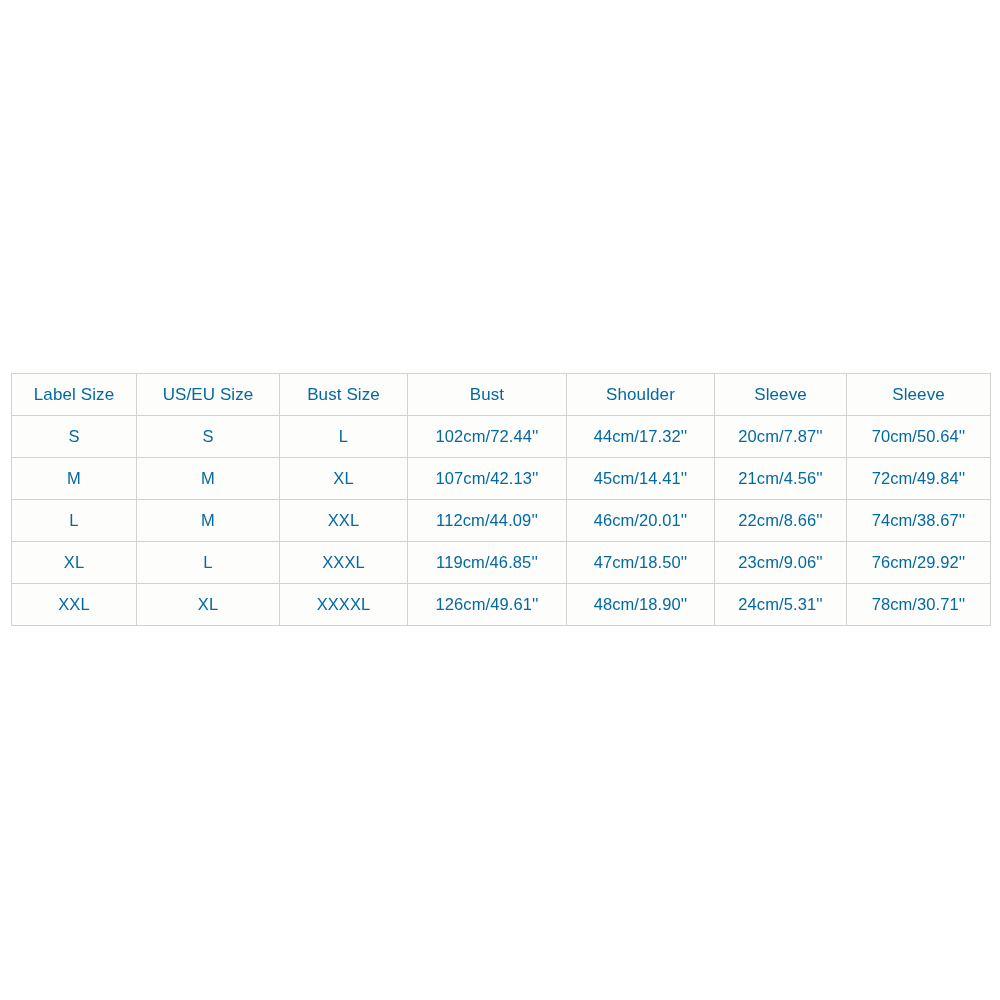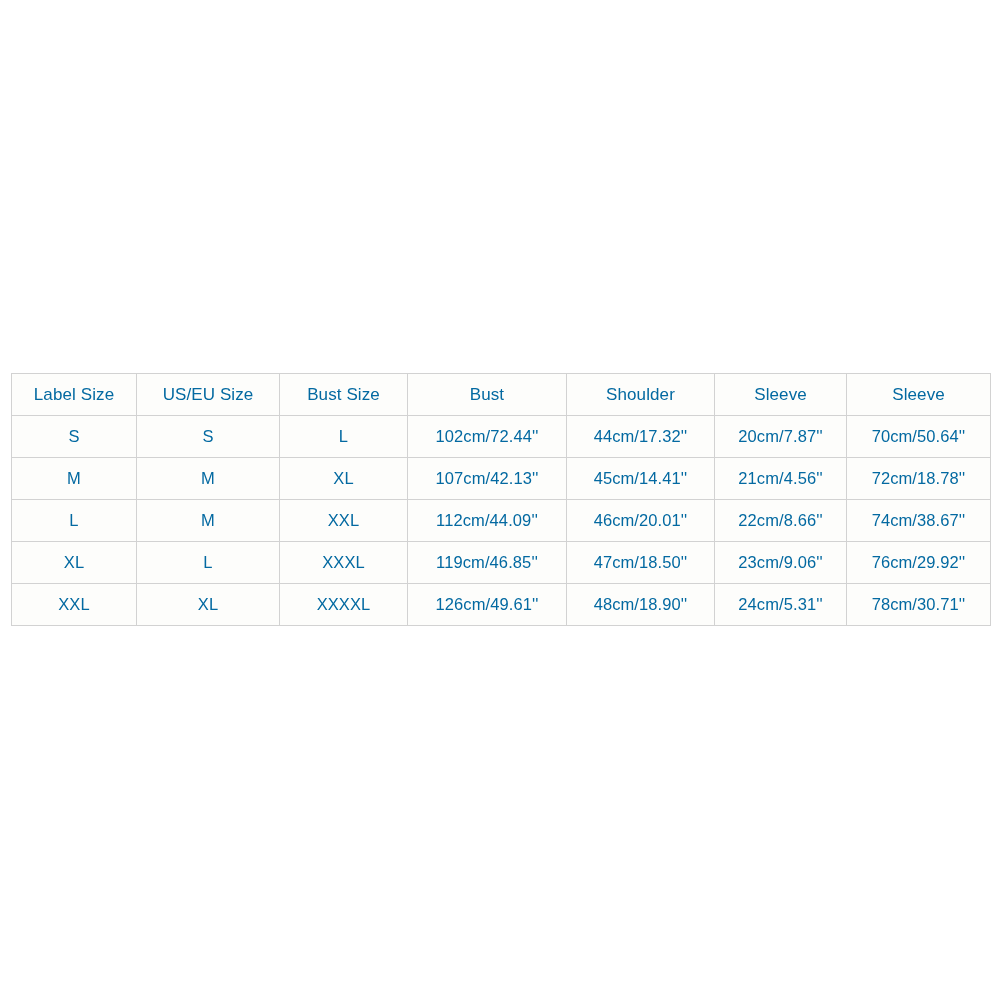--- a/index.html
+++ b/index.html
@@ -99,21 +99,21 @@
         <td>20cm/7.87''</td>
         <td>70cm/50.64''</td>
       </tr>
       <tr>
         <td>M</td>
         <td>M</td>
         <td>XL</td>
         <td>107cm/42.13''</td>
         <td>45cm/14.41''</td>
         <td>21cm/4.56''</td>
-        <td>72cm/18.78''</td>
+        <td>72cm/49.84''</td>
       </tr>
       <tr>
         <td>L</td>
         <td>M</td>
         <td>XXL</td>
         <td>112cm/44.09''</td>
         <td>46cm/20.01''</td>
         <td>22cm/8.66''</td>
         <td>74cm/38.67''</td>
       </tr>

